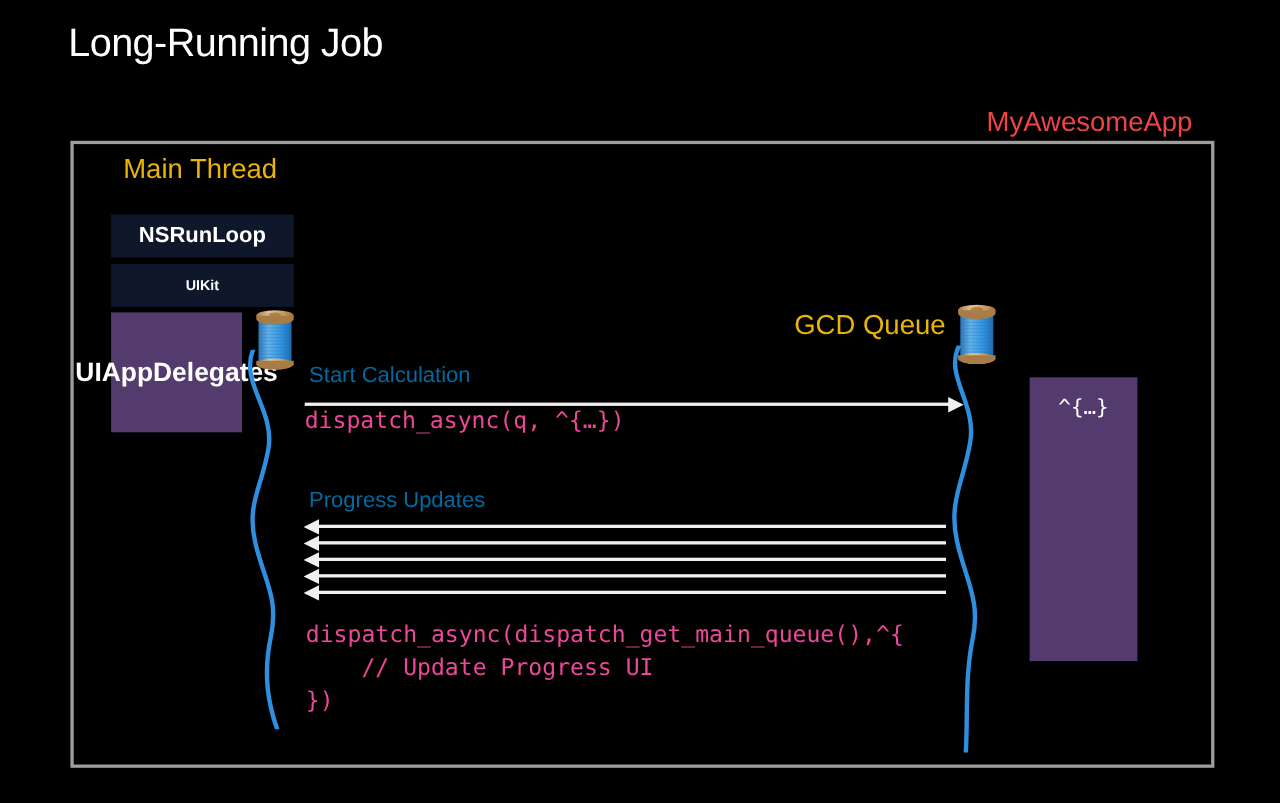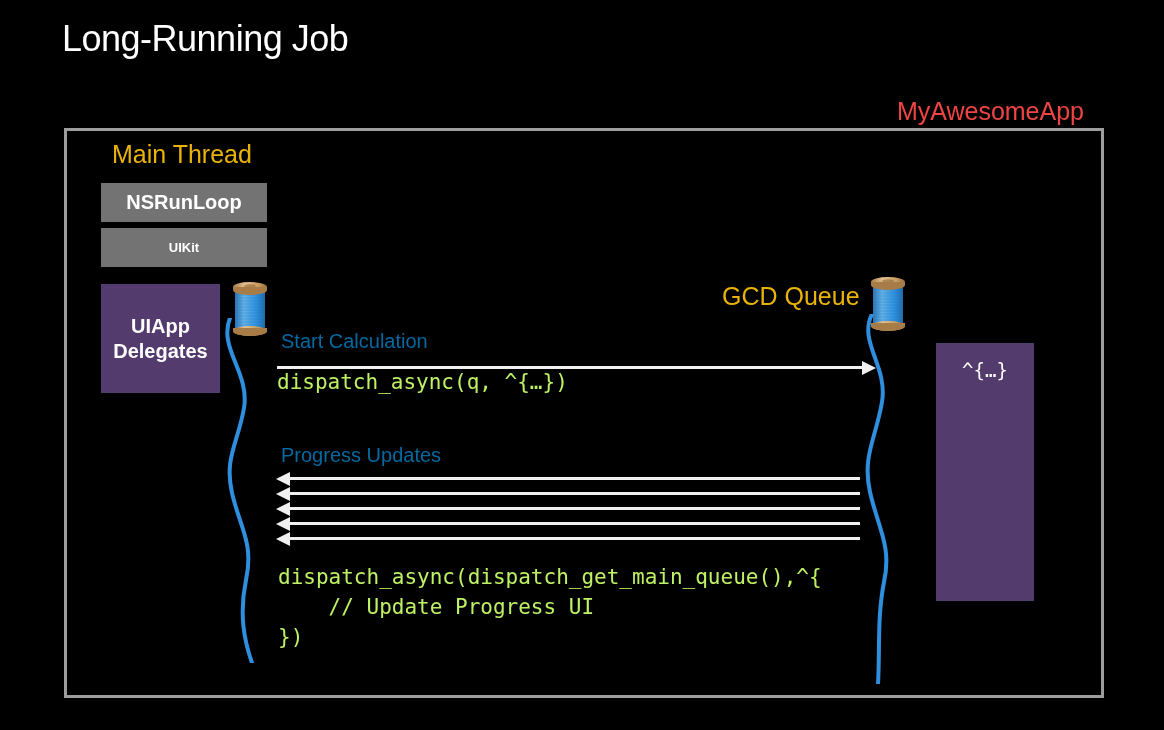--- a/index.html
+++ b/index.html
@@ -65,36 +65,36 @@
   .stack-box {
     position: absolute;
     display: flex;
     align-items: center;
     justify-content: center;
     text-align: center;
     font-weight: bold;
     color: #ffffff;
     box-sizing: border-box;
   }
-  .green { background: #737373; }
+  .green { background: #0f172a; margin-top: 12px; }
   .purple { background: #543b6d; }
 
   #box-nsrunloop {
     left: 101px; top: 183px; width: 166px; height: 39px;
     font-size: 20px;
   }
   #box-uikit {
     left: 101px; top: 228px; width: 166px; height: 39px;
     font-size: 13px;
   }
   #box-uiappdelegates {
     left: 101px; top: 284px; width: 119px; height: 109px;
-    font-size: 20px;
+    font-size: 24px;
     line-height: 1.22;
-    flex-direction: column;
+    flex-direction: row;
   }
   #box-block {
     left: 936px; top: 343px; width: 98px; height: 258px;
     font-family: "DejaVu Sans Mono", monospace;
     font-size: 19px;
     font-weight: normal;
     align-items: flex-start;
     padding-top: 16px;
   }
 
@@ -138,21 +138,21 @@
     border-bottom: 7px solid transparent;
   }
   .arrow-head.right { border-left: 14px solid #f0f0f0; }
   .arrow-head.left  { border-right: 14px solid #f0f0f0; }
 
   
   .code {
     position: absolute;
     font-family: "DejaVu Sans Mono", monospace;
     font-size: 21px;
-    color: #bef264;
+    color: #ec4899;
     white-space: pre;
     line-height: 1.42;
   }
   #code-start   { left: 277px; top: 368px; }
   #code-updates { left: 278px; top: 547px; margin-top: 16px; }
 </style>
 </head>
 <body>
 
 <div id="slide-title">Long-Running Job</div>

